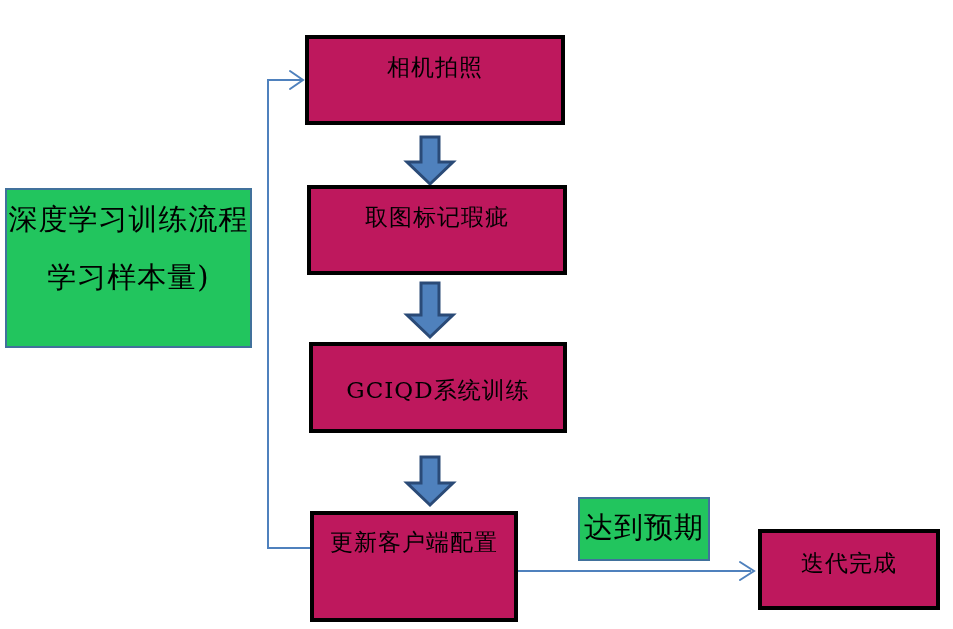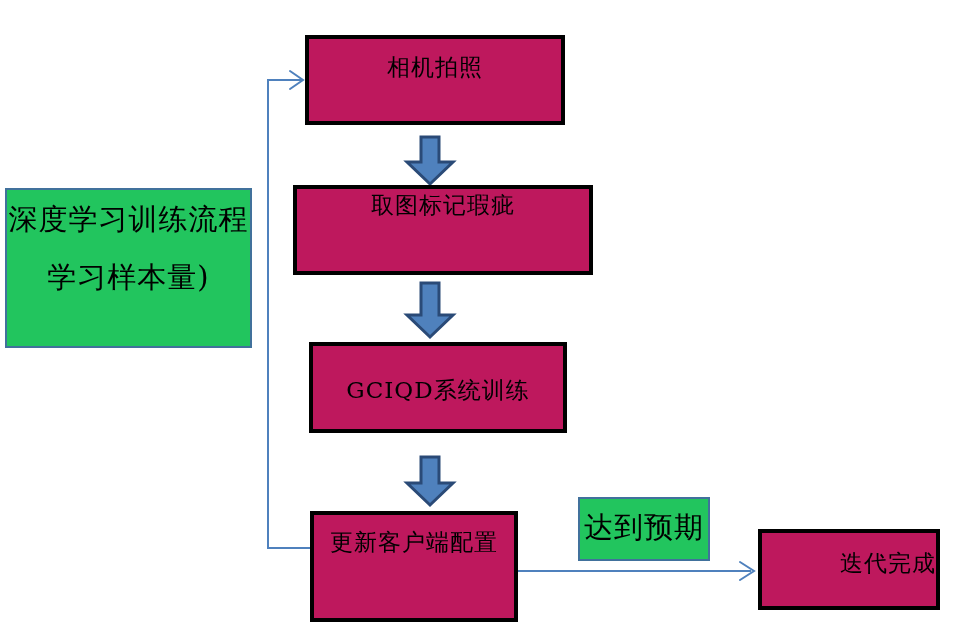--- a/index.html
+++ b/index.html
@@ -47,24 +47,24 @@
   .blue-box {
     position: absolute;
     border: 2px solid var(--box-border-blue, #41719c);
     background: #22c55e;
     text-align: center;
     font-size: 29px;
     letter-spacing: 1px;
     line-height: 30px;
   }
   #node-camera { left: 305px; top: 35px;  width: 260px; height: 90px;  padding-top: 12px; }
-  #node-mark   { left: 293px; top: 185px; width: 300px; height: 90px;  }
+  #node-mark   { left: 307px; top: 185px; width: 260px; height: 90px;  padding-top: 12px; }
   #node-train  { left: 309px; top: 342px; width: 258px; height: 91px;  padding-top: 28px; }
   #node-update { left: 310px; top: 511px; width: 208px; height: 111px; padding-top: 11px; }
-  #node-done   { left: 758px; top: 529px; width: 182px; height: 81px;  padding-top: 14px; text-align: right; }
+  #node-done   { left: 758px; top: 529px; width: 182px; height: 81px;  padding-top: 14px; }
   #side-panel      { left: 5px;   top: 188px; width: 247px; height: 160px; padding-top: 14px; }
   #condition-label { left: 578px; top: 497px; width: 132px; height: 64px;  padding-top: 13px; }
   .line-gap { height: 28px; }
 </style>
 </head>
 <body>
 
 <div id="canvas">
 
   <svg id="connector-layer" viewBox="0 0 953 629" xmlns="http://www.w3.org/2000/svg">

